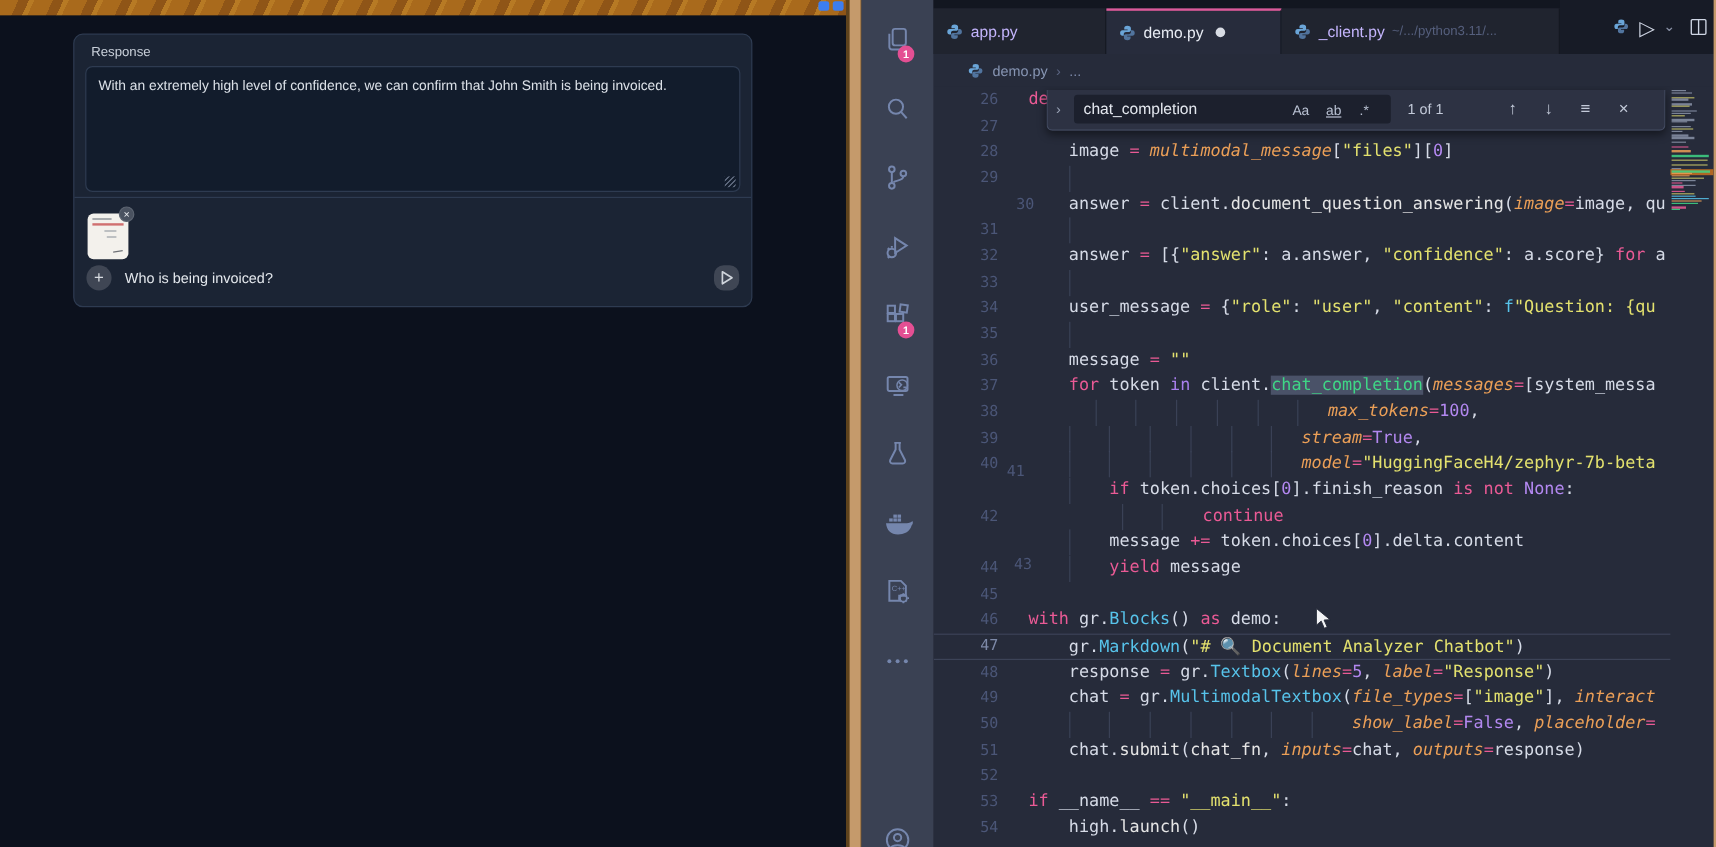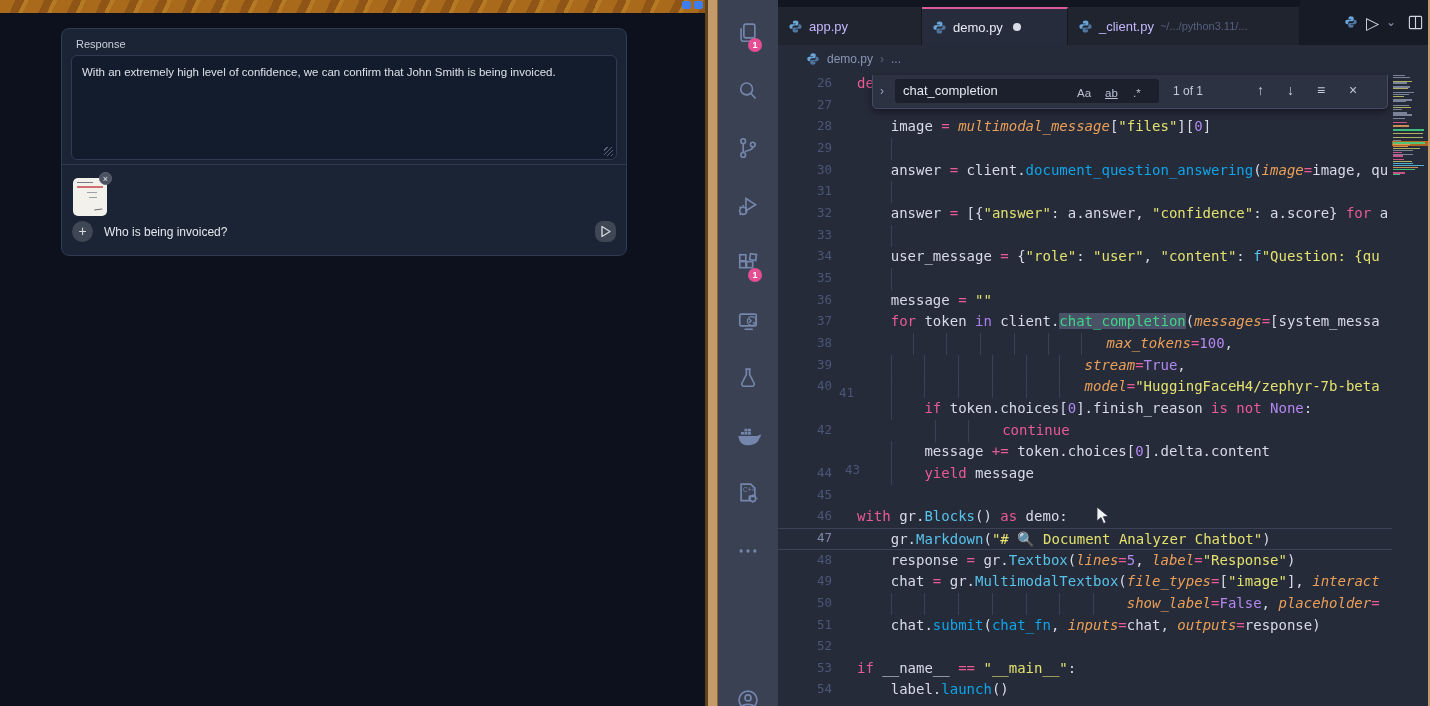--- a/index.html
+++ b/index.html
@@ -67,21 +67,21 @@
   .editor{position:absolute;left:0;top:72px;width:650px;height:634px;background:#262b3a;overflow:hidden;}
   .code-row{position:absolute;left:0;width:614px;height:22px;overflow:hidden;}
   .code-row.current{border-top:1px solid #3c4357;border-bottom:1px solid #3c4357;box-sizing:border-box;}
   .gut{position:absolute;left:0;width:54px;text-align:right;font:12.5px "DejaVu Sans Mono",monospace;
     color:#4b5677;}
   .gut.cur{color:#7d89a8;}
   .code-text{position:absolute;left:79px;top:0;font:14px/21.7px "DejaVu Sans Mono",monospace;
     white-space:pre;color:#d6dbe7;}
   .guide{position:absolute;top:0;width:1px;height:22px;background:rgba(74,84,110,.55);}
   .tk-k{color:#ea5a95;}  .tk-i{color:#a97fee;}  .tk-s{color:#e3e16e;}
-  .tk-n{color:#b388f0;}  .tk-f{color:#0ea5e9;}  .tk-c{color:#57c3ea;}
+  .tk-n{color:#b388f0;}  .tk-f{color:#e5e5e5;}  .tk-c{color:#57c3ea;}
   .tk-p{color:#eb9f57;font-style:italic;}
   .tk-h{color:#3fd686;background:#4a5268;}
 
   
   .find{position:absolute;left:94px;top:3px;width:516px;height:34px;background:#2d3243;
     border:1px solid #444c63;border-top:none;border-radius:0 0 5px 5px;box-sizing:border-box;
     box-shadow:0 3px 7px rgba(0,0,0,.45);z-index:6;}
   .find .fchev{position:absolute;left:0px;top:4px;width:18px;height:24px;color:#99a2b5;font-size:12px;
     line-height:24px;text-align:center;cursor:pointer;}
   .find .finput{position:absolute;left:22px;top:4px;width:264px;height:24px;background:#1c202d;
@@ -336,21 +336,21 @@
           </div>
           <div class="gut" style="top: 46.32px;">28</div>
           <div class="code-row" style="top: 65.98px;">
             <div class="guide" style="left: 112.716px;"></div>
             <span class="code-text"></span>
           </div>
           <div class="gut" style="top: 67.98px;">29</div>
           <div class="code-row" style="top: 87.64px;">
             <span class="code-text"><span class="tk-t">    answer </span><span class="tk-k">=</span><span class="tk-t"> client.</span><span class="tk-f">document_question_answering</span><span class="tk-t">(</span><span class="tk-p">image</span><span class="tk-k">=</span><span class="tk-t">image, qu</span></span>
           </div>
-          <div class="gut" style="top: 89.64px;">30</div>
+          <div class="gut" style="top: 89.64px; padding-left: 30px;">30</div>
           <div class="code-row" style="top: 109.3px;">
             <div class="guide" style="left: 112.716px;"></div>
             <span class="code-text"></span>
           </div>
           <div class="gut" style="top: 111.3px;">31</div>
           <div class="code-row" style="top: 130.96px;">
             <span class="code-text"><span class="tk-t">    answer </span><span class="tk-k">=</span><span class="tk-t"> [{</span><span class="tk-s">"answer"</span><span class="tk-t">: a.answer, </span><span class="tk-s">"confidence"</span><span class="tk-t">: a.score} </span><span class="tk-k">for</span><span class="tk-t"> a</span></span>
           </div>
           <div class="gut" style="top: 132.96px;">32</div>
           <div class="code-row" style="top: 152.62px;">
@@ -463,21 +463,21 @@
           <div class="gut" style="top: 544.5px;">51</div>
           <div class="code-row" style="top: 564.16px;">
             <span class="code-text"></span>
           </div>
           <div class="gut" style="top: 566.16px;">52</div>
           <div class="code-row" style="top: 585.82px;">
             <span class="code-text"><span class="tk-k">if</span><span class="tk-t"> __name__ </span><span class="tk-k">==</span><span class="tk-t"> </span><span class="tk-s">"__main__"</span><span class="tk-t">:</span></span>
           </div>
           <div class="gut" style="top: 587.82px;">53</div>
           <div class="code-row" style="top: 607.48px;">
-            <span class="code-text"><span class="tk-t">    label.</span><span class="tk-f">launch</span><span class="tk-t">()</span></span>
+            <span class="code-text"><span class="tk-t">    high.</span><span class="tk-f">launch</span><span class="tk-t">()</span></span>
           </div>
           <div class="gut" style="top: 609.48px;">54</div>
           <div class="code-row" style="top: 629.14px;">
             <span class="code-text"></span>
           </div>
           <div class="gut" style="top: 631.14px;">55</div>
         </div>
     </div>
   </div>
 

